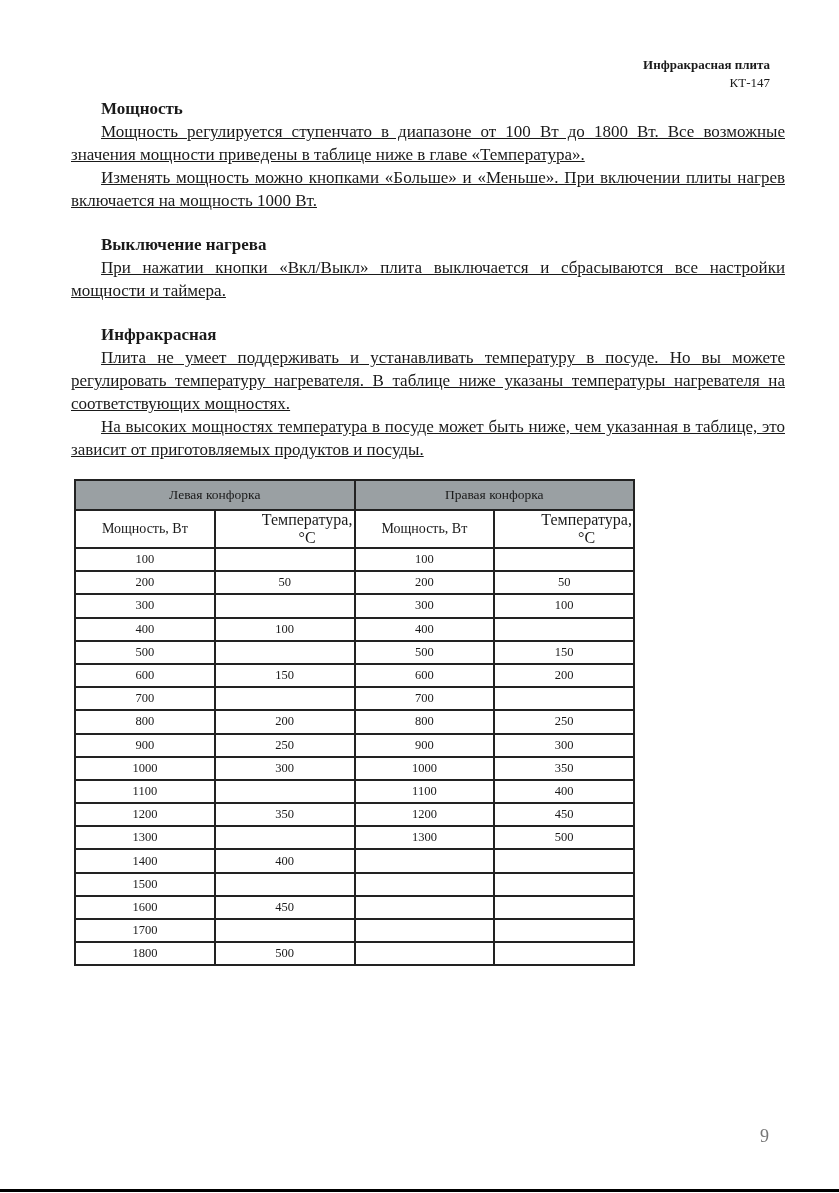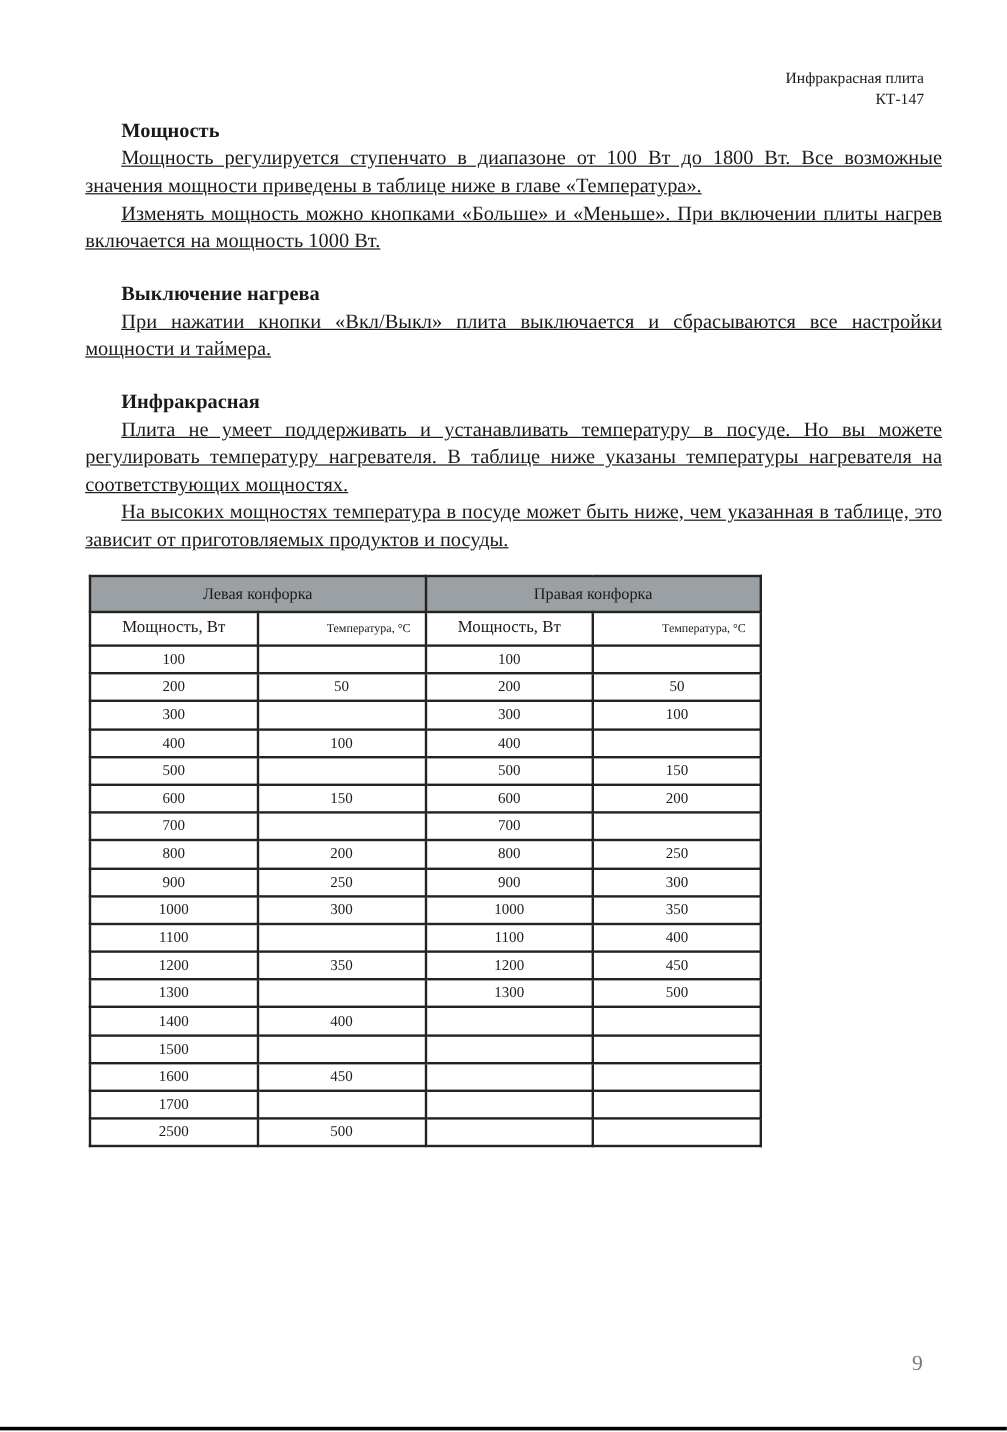--- a/index.html
+++ b/index.html
@@ -1,29 +1,29 @@
 <!DOCTYPE html>
 <html><head>
 <meta charset="utf-8">
 <style>
   html, body { margin: 0; padding: 0; background: #ffffff; }
   body { width: 839px; height: 1193px; position: relative; overflow: hidden;
          font-family: "Liberation Serif", "DejaVu Serif", serif; color: #1a1a1a; }
   .running-head { position: absolute; right: 69px; top: 56px; text-align: right; font-size: 13px; line-height: 18px; }
-  .running-head .rh-title { font-weight: normal; }
+  .running-head .rh-title { font-weight: bold; }
   .content { position: absolute; left: 71px; top: 98px; width: 714px; }
   .section-title { font-weight: bold; font-size: 17px; line-height: 22px; margin: 0 0 0 30px; }
   p.para { margin: 0; font-size: 17px; line-height: 23px; text-indent: 30px; text-align: justify; text-decoration: underline; }
   .gap { height: 22px; }
   table.burners { position: absolute; left: 74px; top: 479px; width: 561px; border-collapse: collapse;
                   font-size: 12.5px; }
   table.burners td, table.burners th { border: 2px solid #222; text-align: center; padding: 0; height: 21px; font-weight: normal; }
   table.burners th.group { background: #9aa0a3; height: 28px; font-size: 13.5px; }
   table.burners th.col { height: 26px; font-size: 14px; }
-  table.burners th.col.small { font-size: 10px; padding-left: 45px; }
+  table.burners th.col.small { font-size: 16px; padding-left: 45px; }
   table.burners td { height: 21.2px; }
   .page-number { position: absolute; left: 760px; top: 1126px; font-size: 18px; color: #777; }
   .bottom-rule { position: absolute; left: 0; right: 0; top: 1189px; height: 3px; background: #000; }
 </style>
 </head>
 <body>
 
 <div class="running-head">
   <div class="rh-title">Инфракрасная плита</div>
   <div>КТ-147</div>
@@ -158,21 +158,21 @@
         <td></td>
         <td></td>
       </tr>
       <tr>
         <td>1700</td>
         <td></td>
         <td></td>
         <td></td>
       </tr>
       <tr>
-        <td>2500</td>
+        <td>1800</td>
         <td>500</td>
         <td></td>
         <td></td>
       </tr>
     </tbody>
 </table>
 
 <div class="page-number">9</div>
 <div class="bottom-rule"></div>
 

